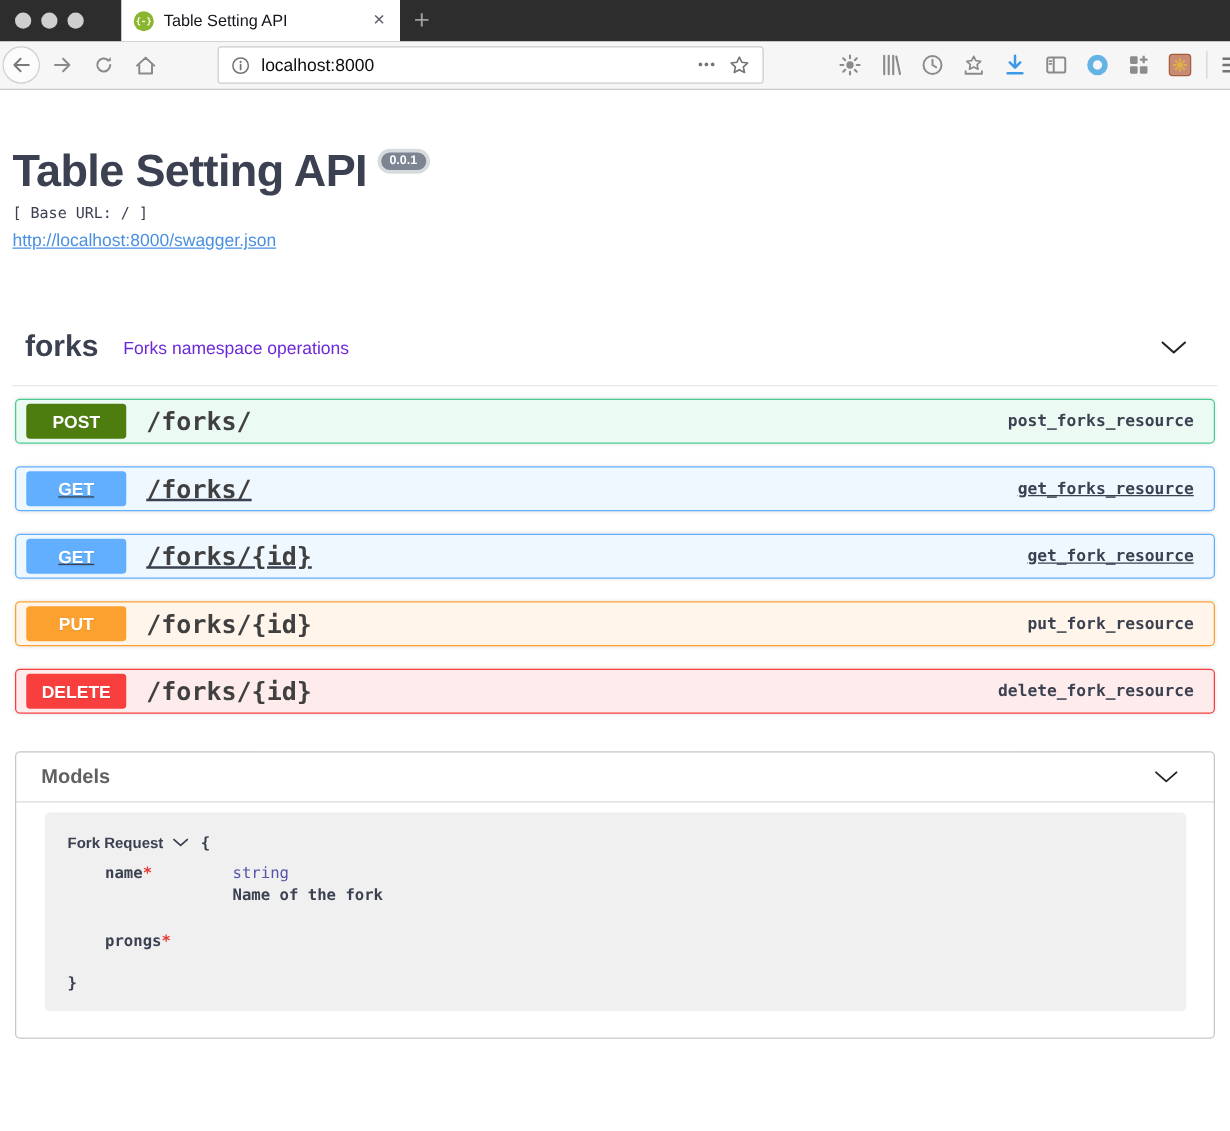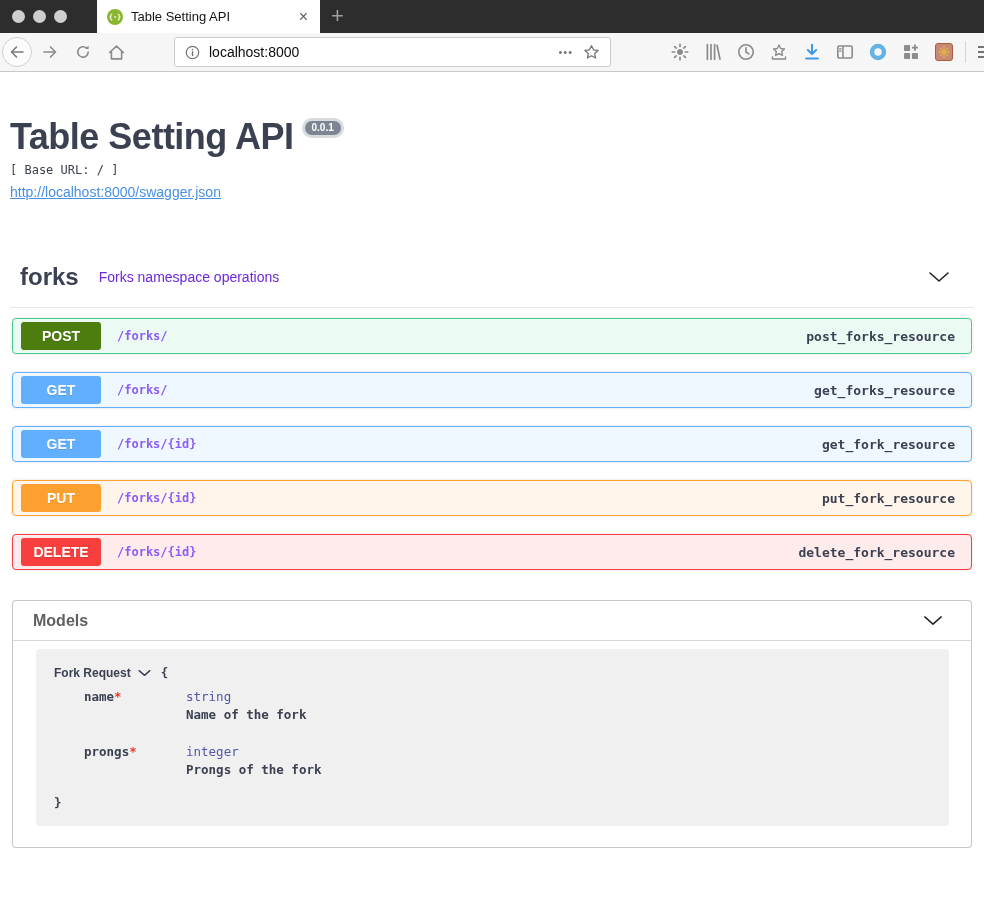--- a/index.html
+++ b/index.html
@@ -51,31 +51,31 @@
 
   .tag { display:flex; align-items:center; margin-top:62px; padding:0 10px 16px 10px; border-bottom:1px solid #e8e8e8; }
   .tag-name { font-size:24px; font-weight:700; color:#3b4151; }
   .tag-desc { font-size:14px; color:#6d28d9; margin-left:20px; }
   .tag .chev { margin-left:auto; margin-right:14px; }
 
   .ops { margin-top:10px; }
   .op { height:36px; margin:0 2px 18px 2px; border:1px solid; border-radius:4px;
         display:flex; align-items:center; box-shadow:0 0 3px rgba(0,0,0,.12); }
   .op-post   { border-color:#49cc90; background:rgba(73,204,144,.1); }
-  .op-get    { border-color:#61affe; background:rgba(97,175,254,.1); }
+  .op-get    { border-color:#61affe; background:rgba(97,175,254,.1);text-decoration:underline; }
   .op-put    { border-color:#fca130; background:rgba(252,161,48,.1); }
   .op-delete { border-color:#f93e3e; background:rgba(249,62,62,.1); }
   .badge { min-width:80px; text-align:center; padding:6px 0; border-radius:3px; margin-left:8px;
            font-size:14px; font-weight:700; color:#fff; text-shadow:0 1px 0 rgba(0,0,0,.1); }
   .badge-post   { background:#4d7c0f; }
   .badge-get    { background:#61affe; }
   .badge-put    { background:#fca130; }
   .badge-delete { background:#f93e3e; }
   .op-path { margin-left:16px; font-family:"DejaVu Sans Mono","Liberation Mono",monospace;
-             font-size:12px; font-weight:700; color:#8b5cf6; }
+             font-size:20px; font-weight:700; color:#404040; }
   .op-id { margin-left:auto; margin-right:16px; font-family:"DejaVu Sans Mono","Liberation Mono",monospace;
            font-size:13px; font-weight:700; color:#3b4151; }
 
   .models { margin:30px 2px 0 2px; border:1px solid rgba(59,65,81,.3); border-radius:4px; background:#fff; }
   .models-header { display:flex; align-items:center; height:40px; padding:0 20px;
                    border-bottom:1px solid rgba(59,65,81,.2); }
   .models-title { font-size:16px; font-weight:700; color:#606060; }
   .models-header .chev { margin-left:auto; margin-right:8px; }
 
   .model-panel { margin:8px 22px 21px 23px; background:#f0f0f0; border-radius:4px; padding:16px 16px 16px 18px; }
@@ -278,23 +278,19 @@
       <div class="props">
         <div class="prop">
           <span class="mono prop-name"><span>name</span><span class="req">*</span></span>
           <span>
             <div class="mono prop-type">string</div>
             <div class="mono prop-desc">Name of the fork</div>
           </span>
         </div>
         <div class="prop">
           <span class="mono prop-name"><span>prongs</span><span class="req">*</span></span>
-          <span>
-            <div class="mono prop-type">integer</div>
-            <div class="mono prop-desc">Prongs of the fork</div>
-          </span>
         </div>
       </div>
       <div class="mono brace-close">}</div>
     </div>
   </div>
 
 </div>
 
 </body></html>

